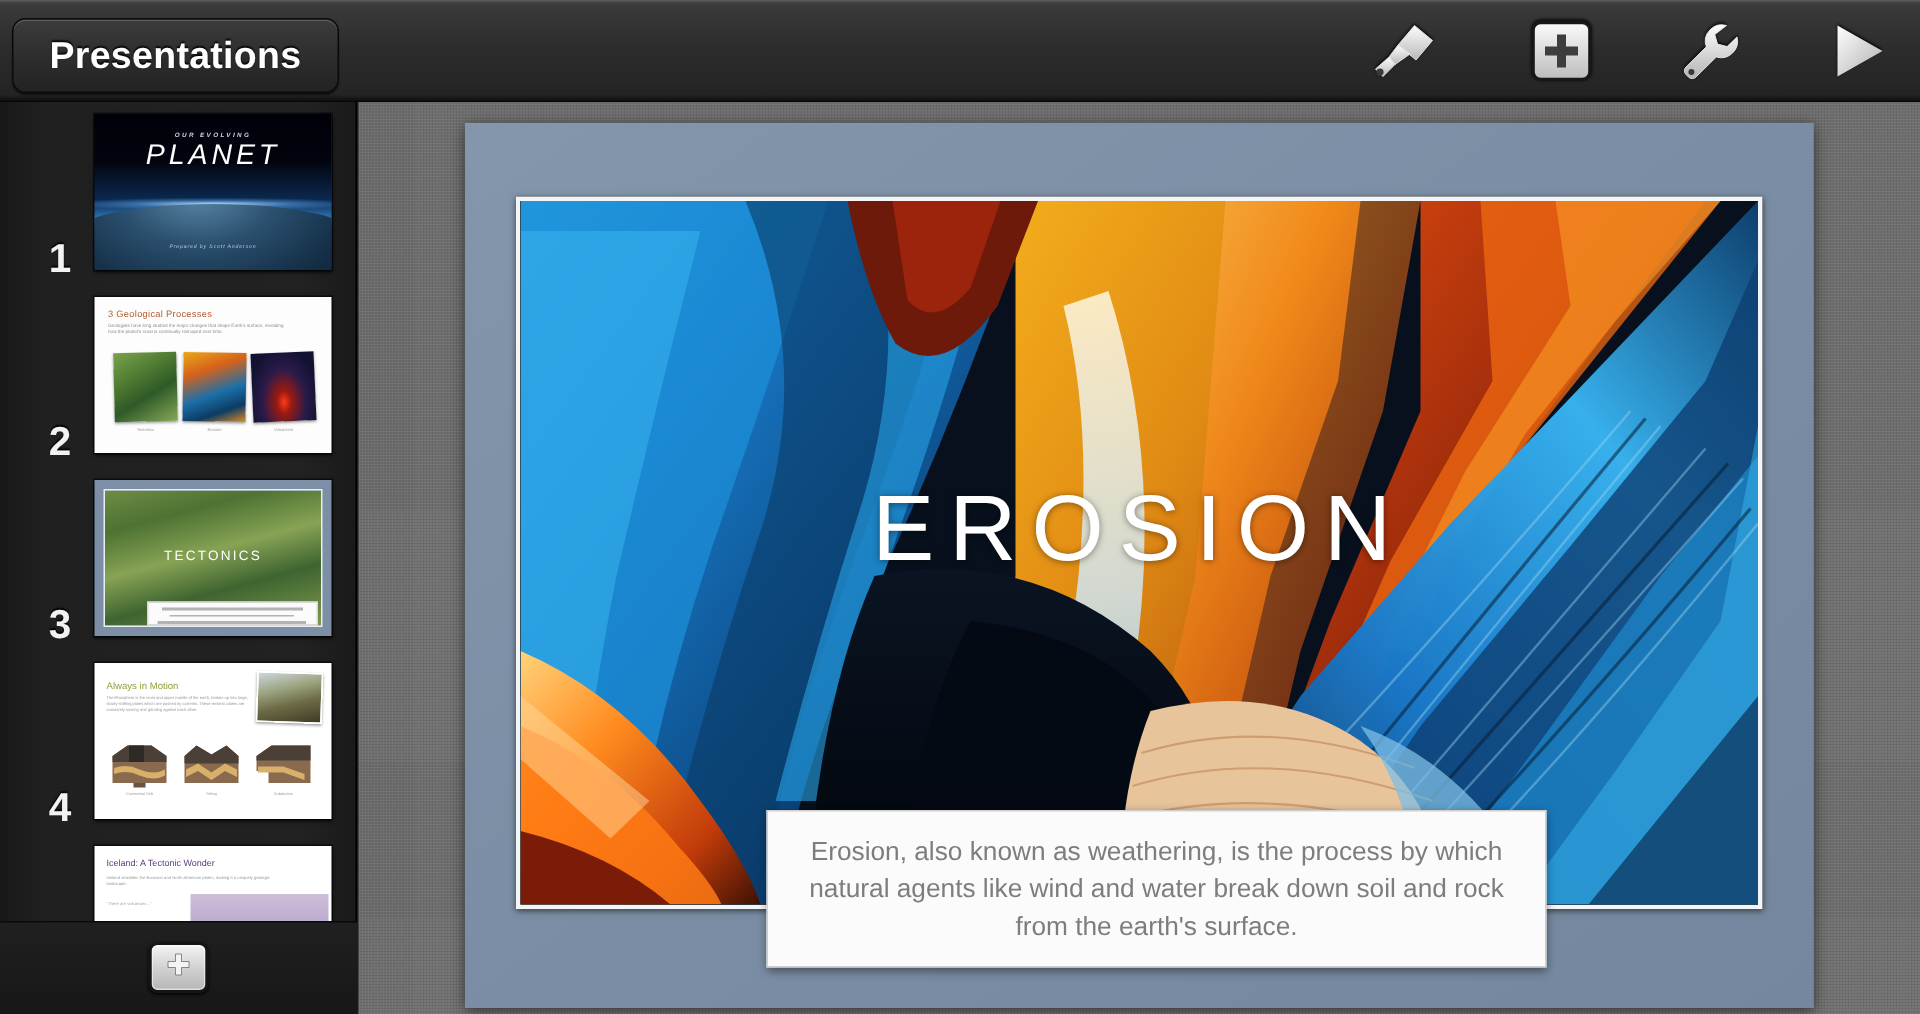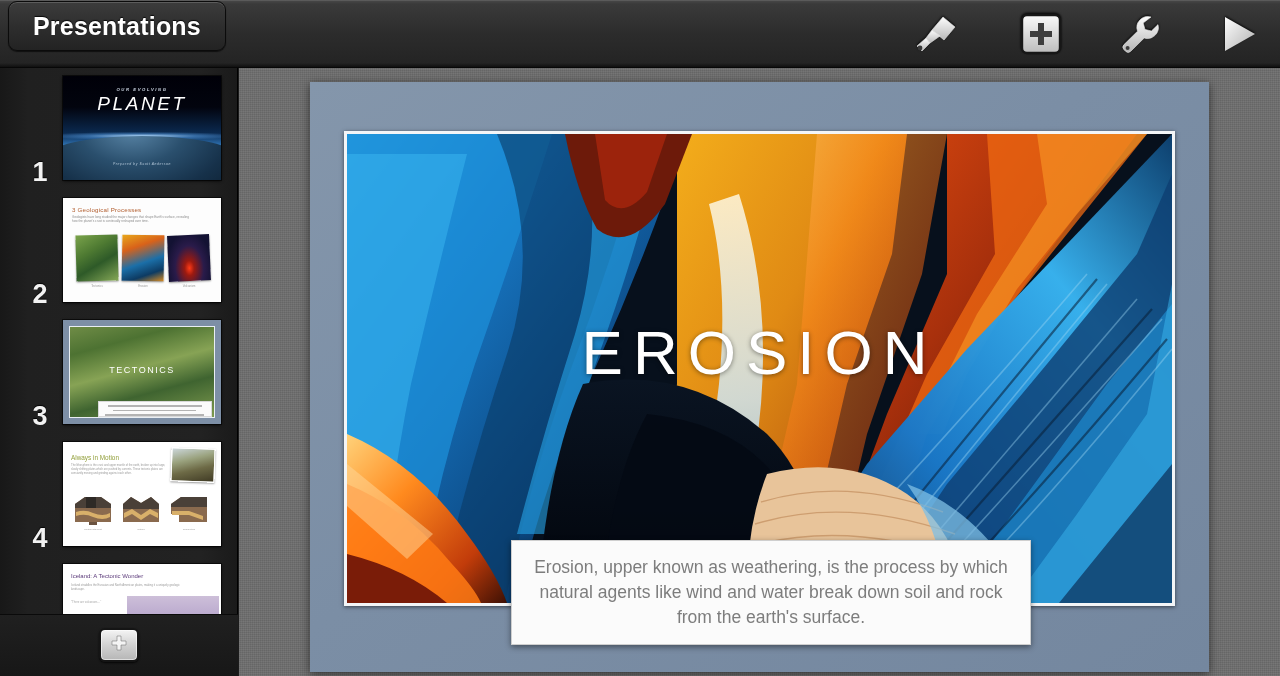--- a/index.html
+++ b/index.html
@@ -8,21 +8,21 @@
 
   
   #toolbar{
     position:absolute; left:0; top:0; width:1280px; height:68px;
     background:linear-gradient(to bottom,#4a4a4a 0%,#3a3a3a 6%,#2c2c2c 50%,#242424 94%,#101010 100%);
     border-bottom:1px solid #070707;
   }
   #toolbar::after{content:"";position:absolute;left:0;top:0;width:100%;height:1px;background:#6a6a6a;opacity:.55;}
 
   #presentations-btn{
-    position:absolute; left:8px; top:1px; height:50px; padding:0 24px;
+    position:absolute; left:8px; top:12px; height:50px; padding:0 24px;
     display:flex; align-items:center;
     background:linear-gradient(to bottom,#3c3c3c 0%,#2e2e2e 50%,#232323 100%);
     border:1px solid #0b0b0b; border-radius:9px;
     box-shadow:inset 0 1px 0 rgba(255,255,255,.17), 0 1px 1px rgba(0,0,0,.6);
     color:#fff; font-size:25px; font-weight:bold; letter-spacing:.2px;
     text-shadow:0 -1px 1px rgba(0,0,0,.85);
     cursor:pointer; white-space:nowrap;
   }
 
   .tb-icon{
@@ -425,16 +425,16 @@
             <path d="M400 434 Q500 410 618 446"></path>
               <path d="M414 368 Q500 342 596 378"></path>
           </g>
           <path d="M560 350 Q620 372 660 430 Q676 452 678 469 H600 Q596 400 560 350 Z" fill="#7fbfe4" opacity=".75"></path>
 
           <rect width="825" height="469" fill="none"></rect>
         </svg>
       </div>
 
       <div id="slide-title">EROSION</div>
-      <div id="caption">Erosion, upper known as weathering, is the process by which natural agents like wind and water break down soil and rock from the earth's surface.</div>
+      <div id="caption">Erosion, also known as weathering, is the process by which natural agents like wind and water break down soil and rock from the earth's surface.</div>
     </div>
   </div>
 </div>
 
 </body></html>

